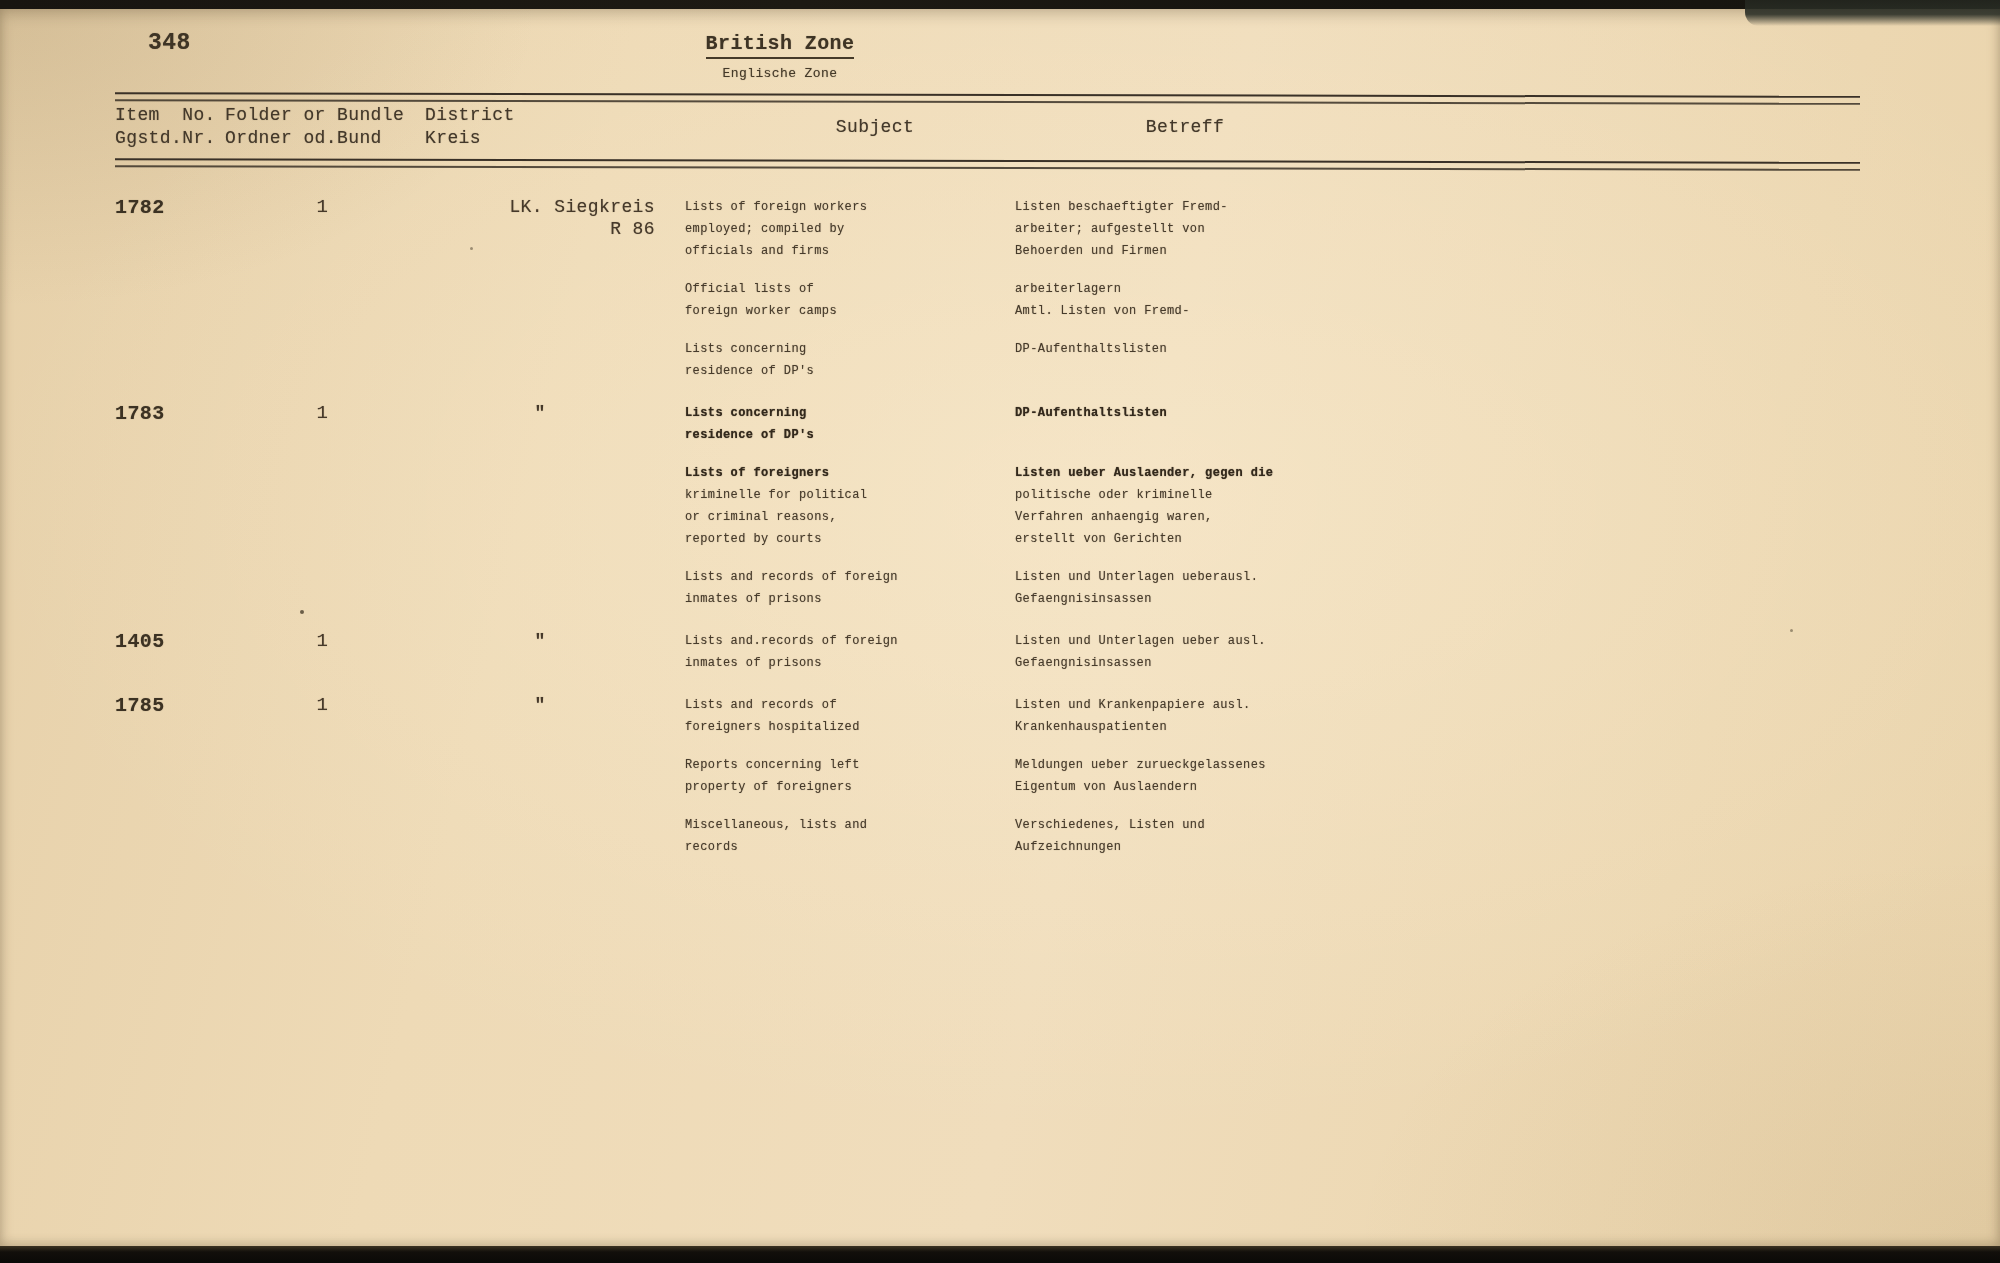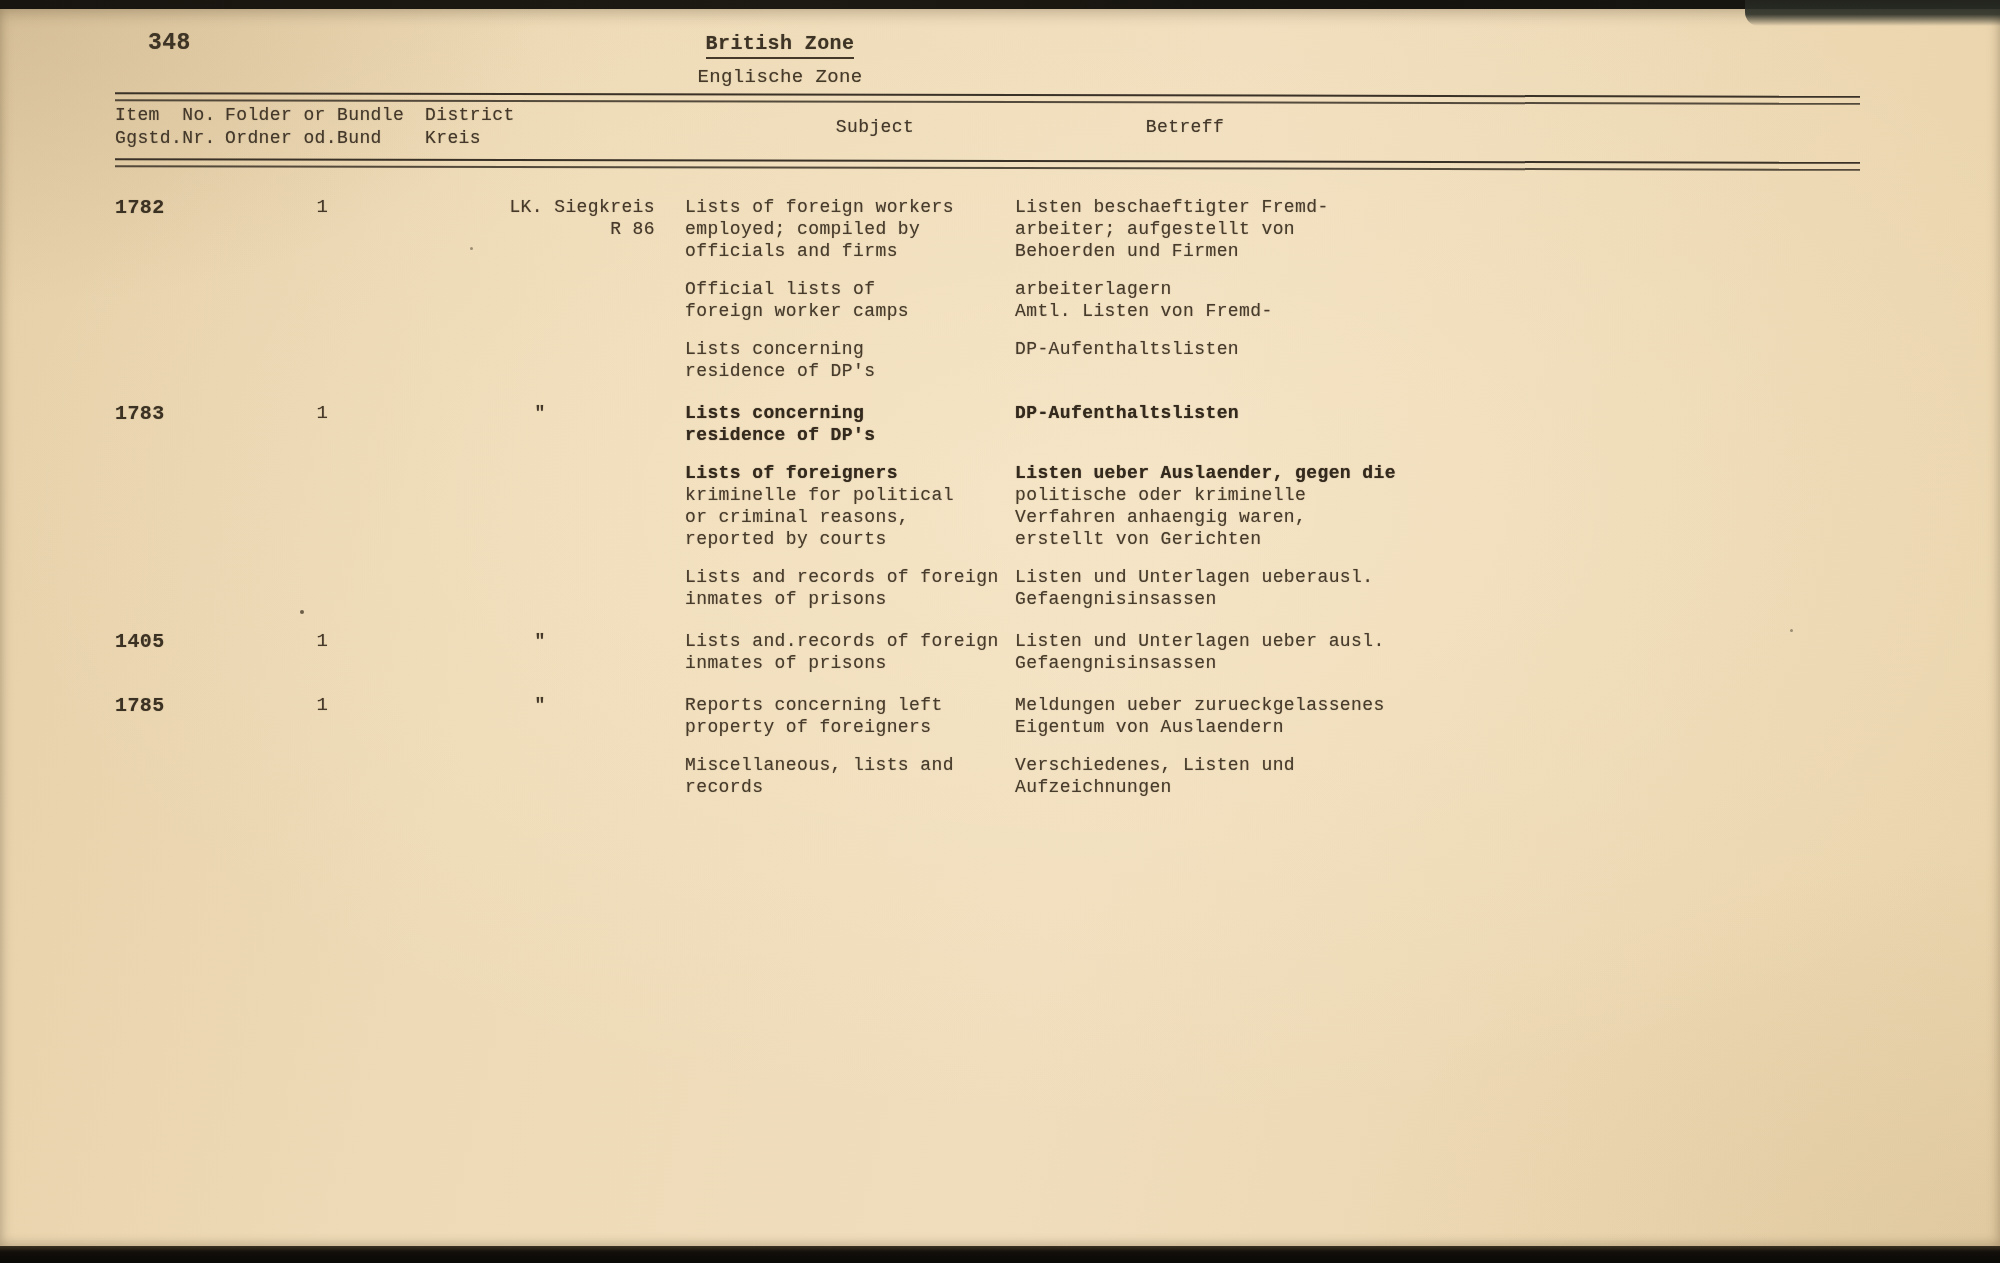--- a/index.html
+++ b/index.html
@@ -53,21 +53,21 @@
     position: absolute; left: 0; top: 0; width: 1560px;
     text-align: center;
   }
   .title-en {
     position: absolute; left: 0; top: 24px; width: 100%;
     font-size: 20px; font-weight: 700; color: #3e3425;
   }
   .title-en .u { border-bottom: 2px solid #453a29; padding-bottom: 2px; }
   .title-de {
     position: absolute; left: 0; top: 58px; width: 100%;
-    font-size: 19px; color: #453a29;
+    font-size: 13px; color: #453a29;
   }
 
   .rule {
     position: absolute; left: 115px; width: 1745px; height: 5px;
     border-top: 2px solid #3a3127;
     border-bottom: 2px solid rgba(58,49,39,0.85);
     transform: rotate(0.12deg);
   }
   .rule-1 { top: 86px; }
   .rule-2 { top: 152px; }
@@ -95,21 +95,21 @@
   .c-district { font-size: 18px; line-height: 22px; }
   .c-district .inner { margin-left: 60px; width: 200px; text-align: right; }
   .c-district .ditto { text-align: center; font-weight: 700; padding-right: 30px; }
   .c-entries { grid-column: 4 / 6; display: block; }
 
   .entry {
     display: grid; grid-template-columns: 330px 1fr;
     margin-bottom: 16px;
   }
   .entry:last-child { margin-bottom: 0; }
-  .lines { font-size: 18px; line-height: 22px; color: #473b2b; }
+  .lines { font-size: 12px; line-height: 22px; color: #473b2b; }
   .lines .ln { white-space: pre; }
   .lines .b { font-weight: 700; color: #33291c; text-shadow: 0 0 1px rgba(40,30,18,0.75); }
   .col-subject { padding-right: 10px; }
 
   
   .speck { position: absolute; background: #4a3f2d; border-radius: 50%; opacity: 0.8; }
   .speck1 { left: 300px; top: 602px; width: 4px; height: 4px; }
   .speck2 { left: 470px; top: 239px; width: 3px; height: 3px; opacity: 0.5; }
   .speck3 { left: 1790px; top: 621px; width: 3px; height: 3px; opacity: 0.5; }
 </style>
@@ -268,20 +268,30 @@
           <div class="c-item typ">1785</div>
           <div class="c-folder typ">1</div>
           <div class="c-district typ">
             <div class="inner">
               <div class="ditto">"</div>
             </div>
           </div>
           <div class="c-entries">
             <div class="entry">
               <div class="lines typ col-subject">
+                <div class="ln">Lists and records of</div>
+                <div class="ln">foreigners hospitalized</div>
+              </div>
+              <div class="lines typ col-betreff">
+                <div class="ln">Listen und Krankenpapiere ausl.</div>
+                <div class="ln">Krankenhauspatienten</div>
+              </div>
+            </div>
+            <div class="entry">
+              <div class="lines typ col-subject">
                 <div class="ln">Reports concerning left</div>
                 <div class="ln">property of foreigners</div>
               </div>
               <div class="lines typ col-betreff">
                 <div class="ln">Meldungen ueber zurueckgelassenes</div>
                 <div class="ln">Eigentum von Auslaendern</div>
               </div>
             </div>
             <div class="entry">
               <div class="lines typ col-subject">

